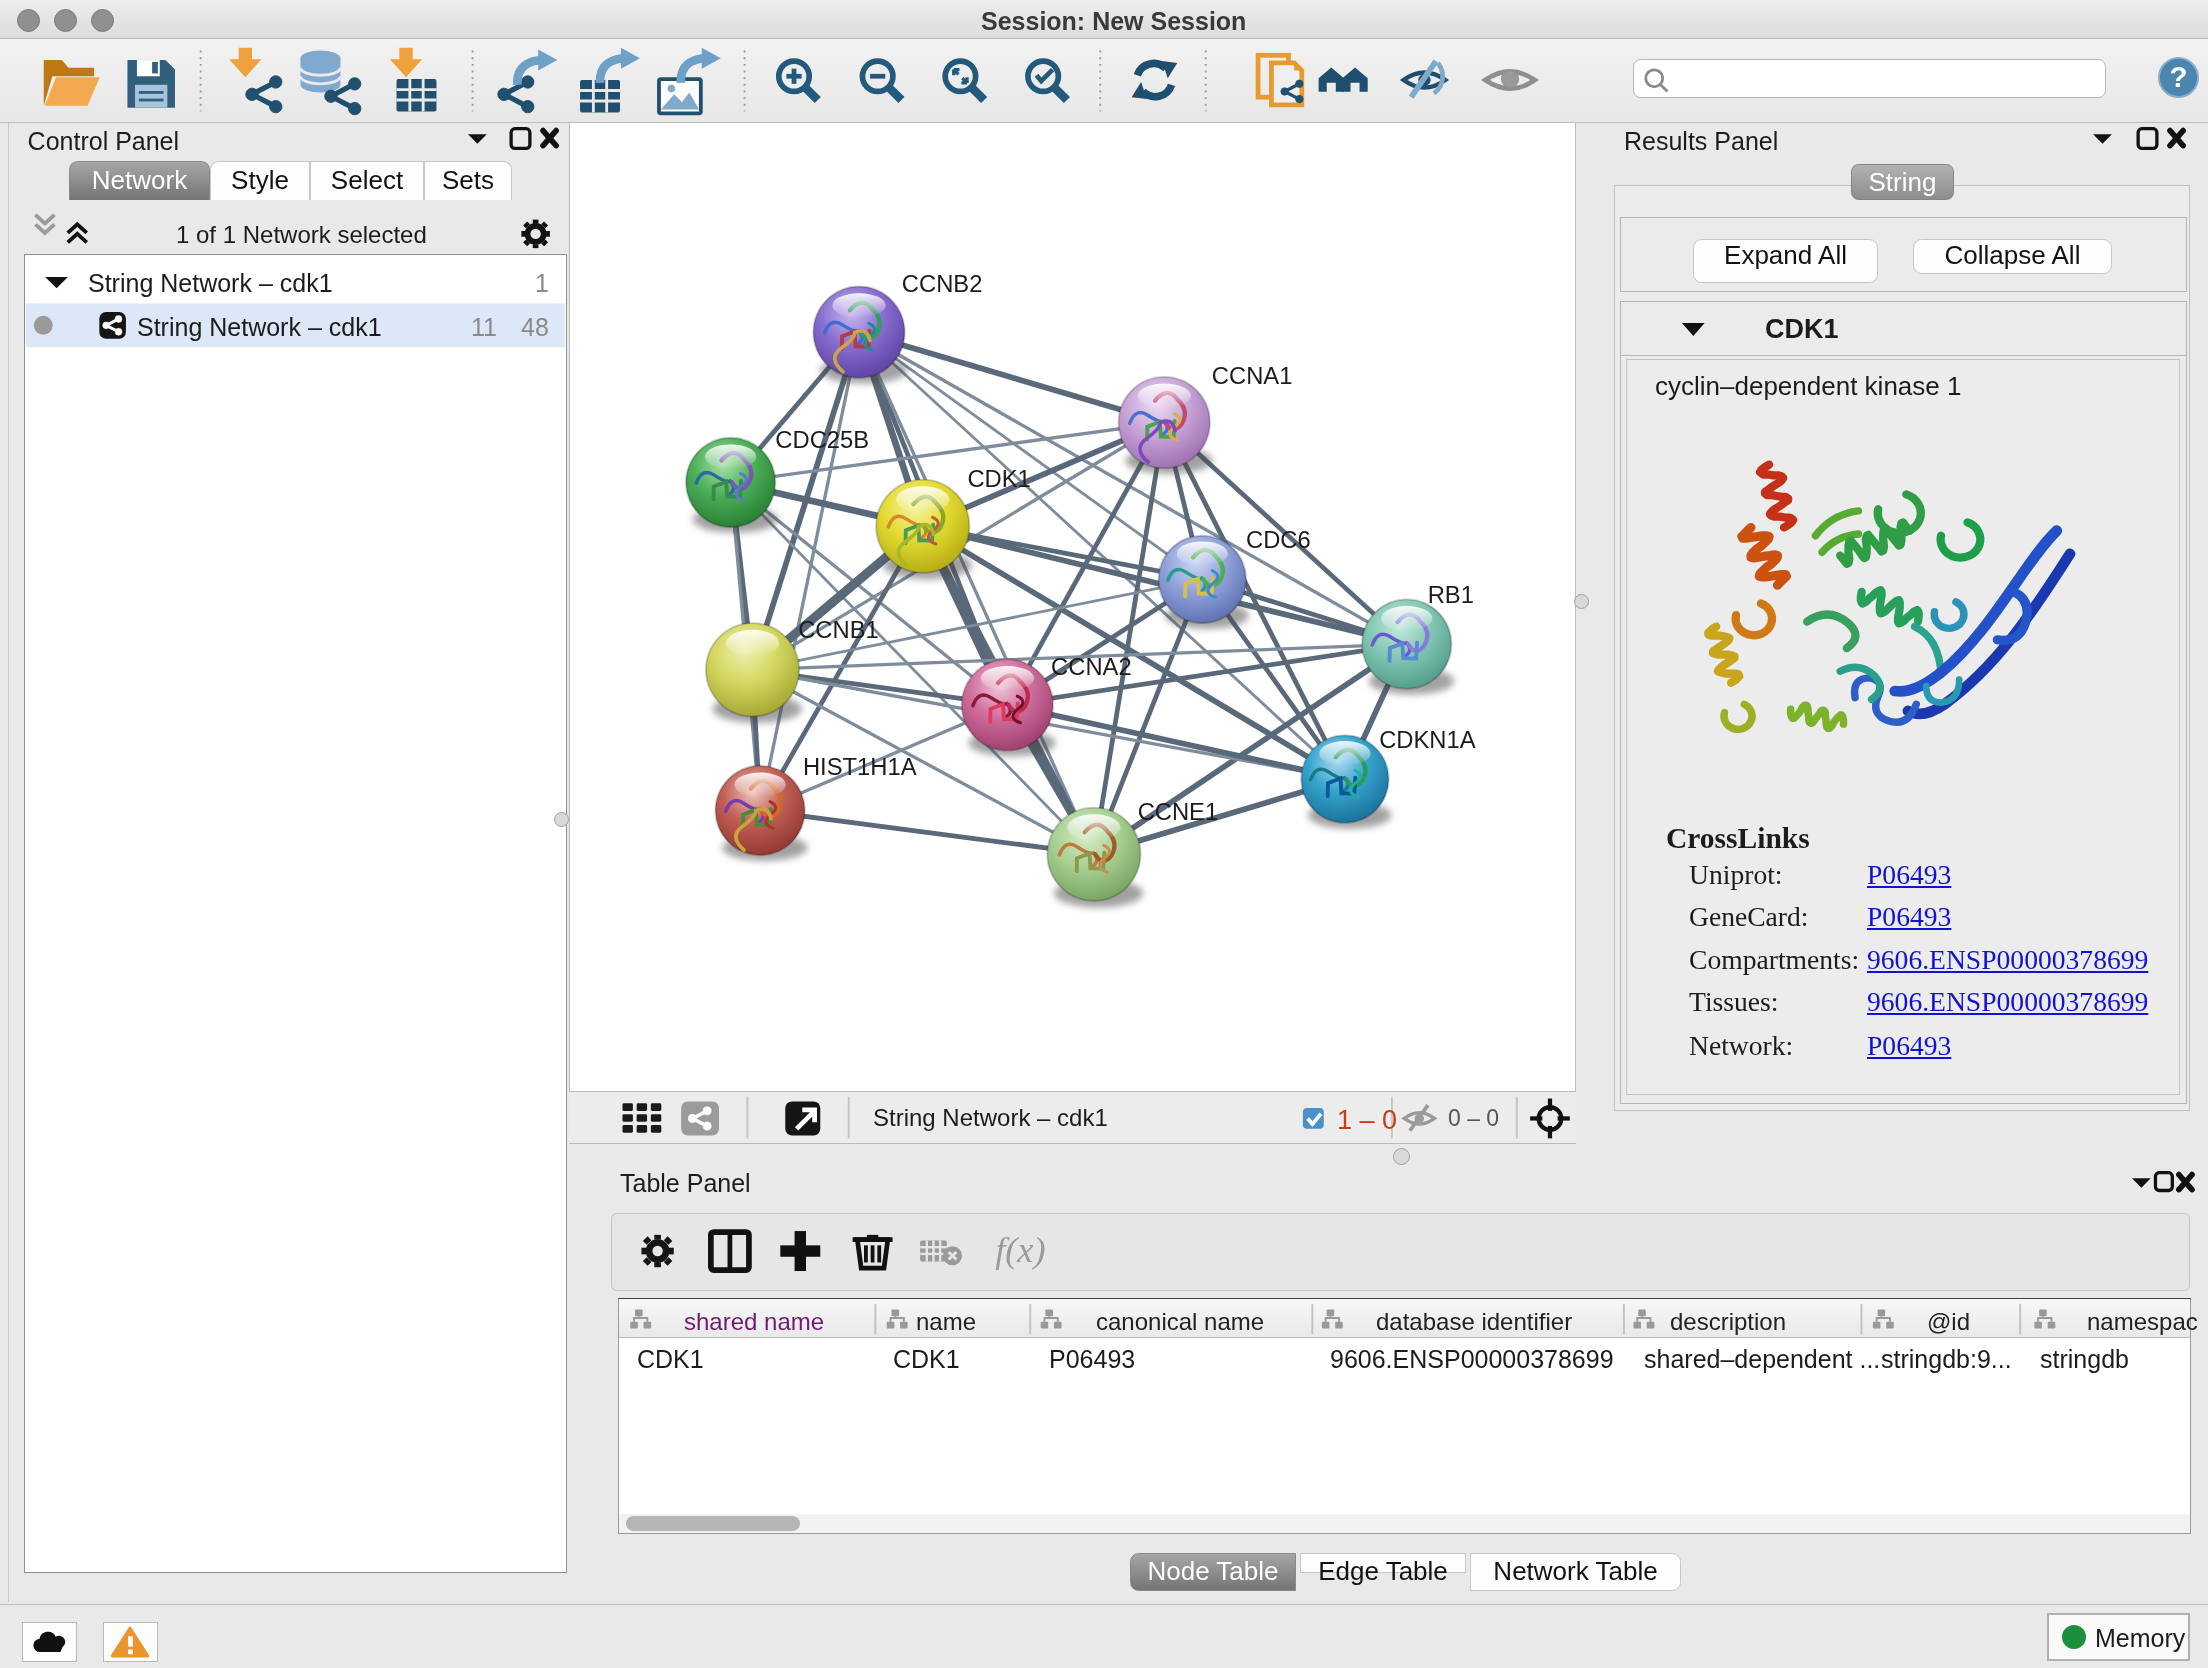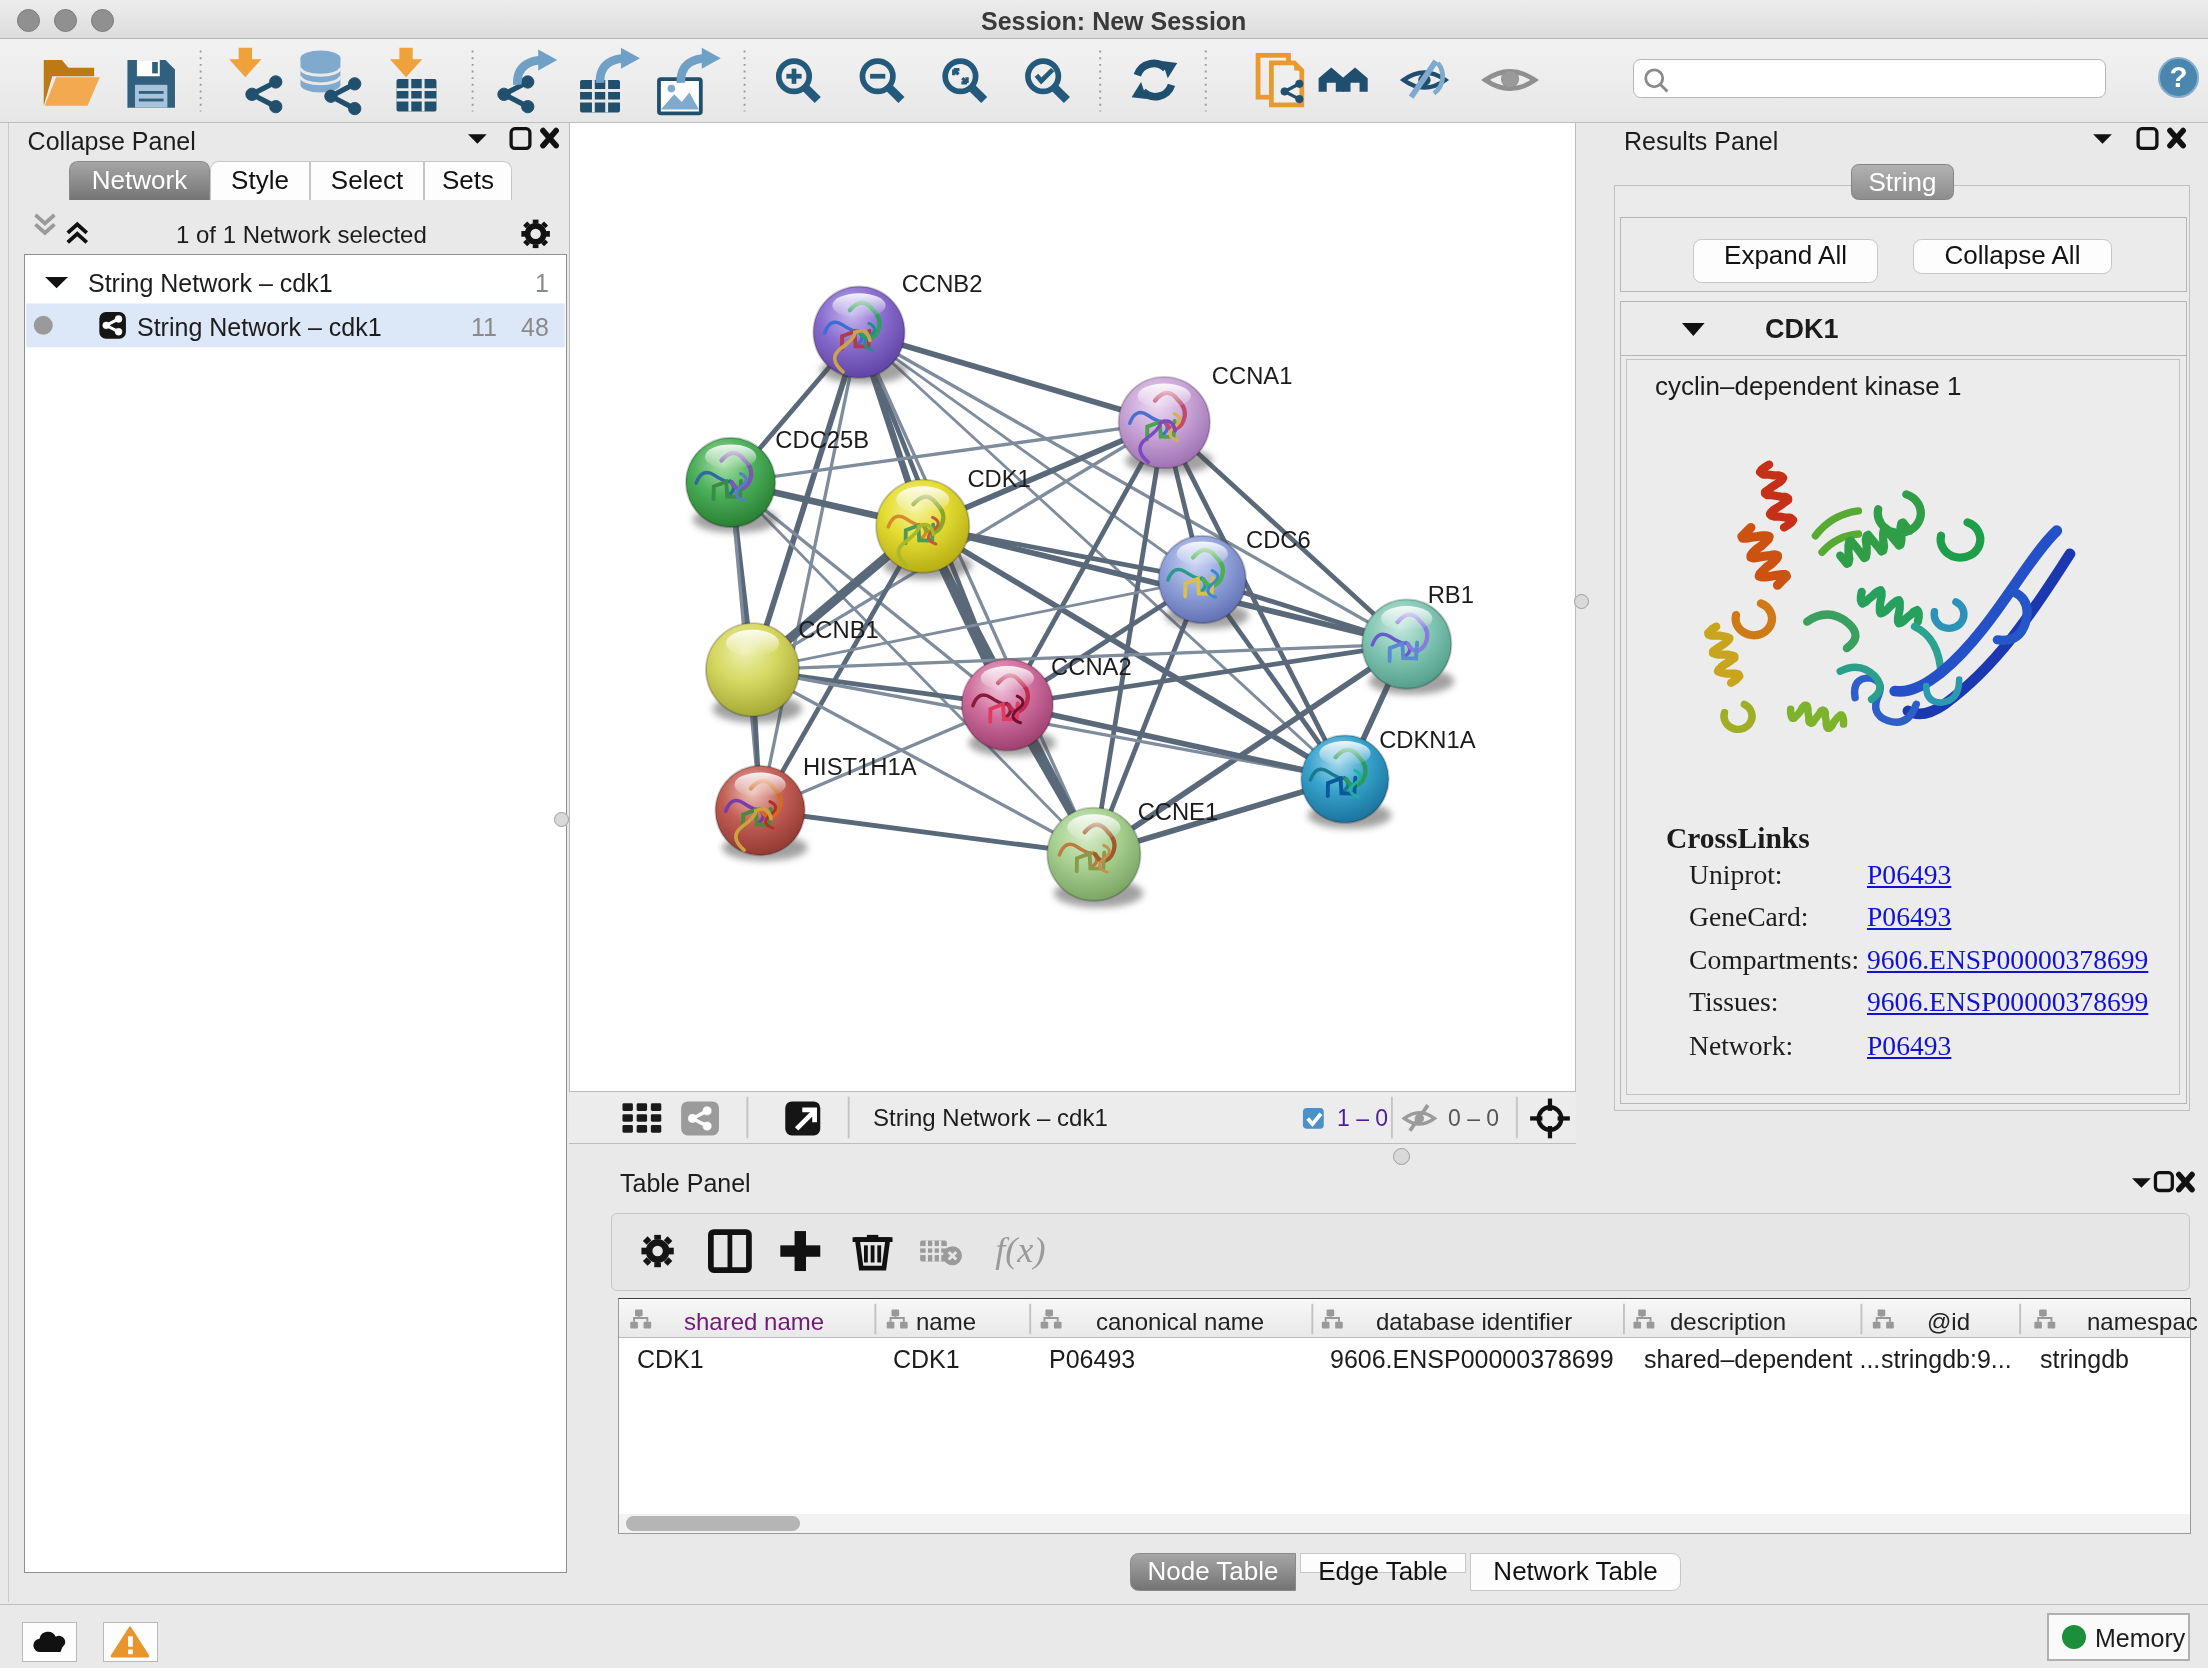--- a/index.html
+++ b/index.html
@@ -171,21 +171,21 @@
       <circle cx="0" cy="-1" r="9"></circle>
     </g>
 </svg>
 <div class="abs" style="left:1633px;top:59px;width:473px;height:39px;background:#fff;border:1.9px solid #b5b5b5;border-radius:7.6px"></div>
 <svg class="abs" style="left:1641px;top:66px" width="34" height="28.5" viewBox="0 0 36 30">
     <circle cx="14" cy="13" r="9" fill="none" stroke="#8a8a8a" stroke-width="3"></circle>
     <line x1="20" y1="19" x2="28" y2="27" stroke="#8a8a8a" stroke-width="3"></line>
   </svg>
 <div class="abs" style="left:2158px;top:57px;width:41px;height:41px;border-radius:50%;background:#4a86ad;border:2.9px solid #87aecc;color:#fff;font-size:29.5px;font-weight:bold;text-align:center;line-height:36px">?</div>
 <div class="abs" style="left:7.6px;top:123px;width:561px;height:1479px;background:#e9e9e9;border-left:1px solid #c9c9c9"></div>
-<div class="tx" style="left:27.6px;top:127px;font-size:25px">Collapse Panel</div>
+<div class="tx" style="left:27.6px;top:127px;font-size:25px">Control Panel</div>
 <svg class="abs" style="left:458px;top:124px" width="110" height="30" viewBox="0 0 116 32">
 <path d="M10,11 L30,11 20,21 z" fill="#111"></path>
 <rect x="56" y="5" width="20" height="21" rx="4" fill="none" stroke="#111" stroke-width="3.5"></rect>
 <path d="M90,7 L104,23 M104,7 L90,23" stroke="#111" stroke-width="6" stroke-linecap="round"></path>
 </svg>
 
 <div class="btn sel" style="left:69px;top:161px;width:141px;height:39px;font-size:26px;line-height:36px;border-radius:8.6px 8.6px 0 0;border-bottom:none">Network</div>
 <div class="btn" style="left:210px;top:161px;width:100px;height:39px;font-size:26px;line-height:36px;border-radius:8.6px 0 0 0;border-bottom:none">Style</div>
 <div class="btn" style="left:310px;top:161px;width:114px;height:39px;font-size:26px;line-height:36px;border-radius:0;border-bottom:none">Select</div>
 <div class="btn" style="left:424px;top:161px;width:88px;height:39px;font-size:26px;line-height:36px;border-radius:0 8.6px 0 0;border-bottom:none">Sets</div>
@@ -498,21 +498,21 @@
 <line x1="999" y1="6" x2="999" y2="50" stroke="#c4c4c4" stroke-width="2"></line>
 <g transform="translate(1034,29)" stroke="#111" fill="none">
       <circle r="12" stroke-width="4.5"></circle>
       <line y1="-21" y2="-8" stroke-width="4.5"></line>
       <line y1="8" y2="21" stroke-width="4.5"></line>
       <line x1="-21" x2="-8" stroke-width="4.5"></line>
       <line x1="8" x2="21" stroke-width="4.5"></line>
     </g>
 </svg>
 <div class="tx" style="left:873px;top:1104px;font-size:24px">String Network – cdk1</div>
-<div class="tx" style="left:1337px;top:1105px;font-size:23px;color:#4c1d95">1 – 0</div>
+<div class="tx" style="left:1337px;top:1105px;font-size:27px;color:#c2410c">1 – 0</div>
 <div class="tx" style="left:1448px;top:1105px;font-size:23px;color:#555">0 – 0</div>
 <div class="abs" style="left:554px;top:812px;width:15px;height:15px;border-radius:50%;background:#d9d9d9;border:1px solid #9f9f9f"></div>
 <div class="abs" style="left:1574px;top:594px;width:15px;height:15px;border-radius:50%;background:#d9d9d9;border:1px solid #9f9f9f"></div>
 <div class="abs" style="left:1393px;top:1148px;width:17px;height:17px;border-radius:50%;background:#d9d9d9;border:1px solid #9f9f9f"></div>
 <div class="tx" style="left:1624px;top:127px;font-size:25px">Results Panel</div>
 <svg class="abs" style="left:2085px;top:124px" width="110" height="30" viewBox="0 0 116 32">
 <path d="M8,11 L28,11 18,21 z" fill="#111"></path>
 <rect x="56" y="5" width="20" height="21" rx="4" fill="none" stroke="#111" stroke-width="3.5"></rect>
 <path d="M90,7 L104,23 M104,7 L90,23" stroke="#111" stroke-width="6" stroke-linecap="round"></path>
 </svg>

